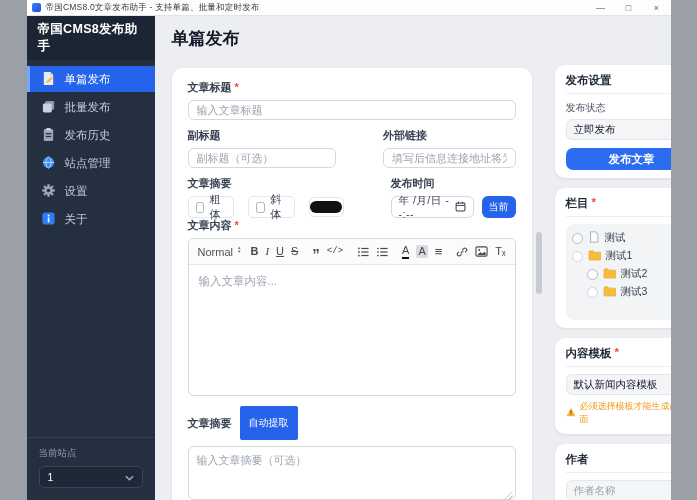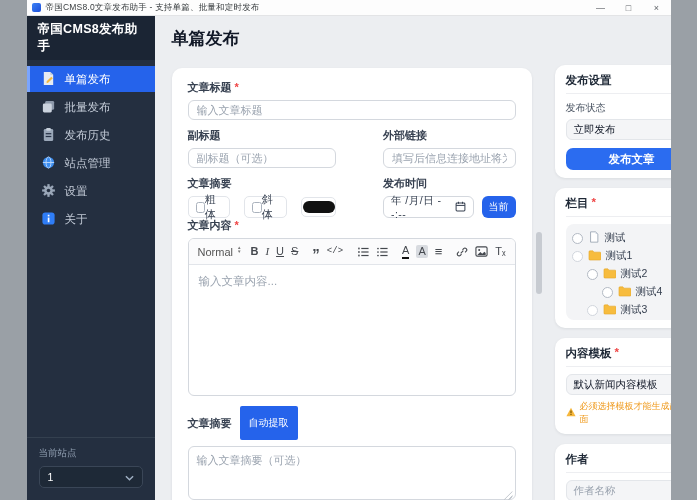--- a/index.html
+++ b/index.html
@@ -31,21 +31,21 @@
   .card-main { position:absolute; left:17px; top:52px; width:360px; height:470px; background:#fff; border-radius:10px; box-shadow:0 1px 3px rgba(16,24,40,.08); padding:12px 16px; }
 
   .f-label { font-size:11px; color:#374151; font-weight:bold; margin-bottom:5px; display:flex; gap:3px; align-items:baseline; }
   .req { color:#ef4444; font-weight:bold; }
   .t-input { width:100%; height:20px; border:1px solid #d4d8de; border-radius:6px; padding:0 8px; font-size:11px; color:#111827; font-family:inherit; outline:none; background:#fff; }
   .t-input::placeholder { color:#9aa3af; }
   .row2 { display:flex; gap:14px; margin-top:8px; }
   .col-a { flex:1.12; } .col-b { flex:1;margin-left:33px; }
 
   .style-row { display:flex; align-items:center; gap:14px; height:22px; }
-  .chk-wrap { display:flex; align-items:center; border:1px solid #e2e5ea; border-radius:5px; padding:0 7px; height:22px; font-size:11px; color:#374151; cursor:pointer; background:#fff; }
+  .chk-wrap { display:flex; align-items:center; gap:5px; border:1px solid #e2e5ea; border-radius:5px; padding:0 7px; height:22px; font-size:11px; color:#374151; cursor:pointer; background:#fff; }
   .chk { width:11px; height:11px; border:1px solid #aab2bd; border-radius:2.5px; background:#fff; }
   .swatch-wrap { height:20px; width:42px; border:1px solid #e2e5ea; border-radius:5px; display:flex; align-items:center; justify-content:center; background:#fff; cursor:pointer; }
   .swatch { width:32px; height:12px; border-radius:6px; }
 
   .time-row { display:flex; align-items:center; gap:8px; height:22px; }
   .date-input { flex:1; height:22px; border:1px solid #d4d8de; border-radius:6px; display:flex; align-items:center; padding:0 7px; font-size:10.5px; color:#374151; gap:4px; cursor:text; }
   .date-input .dval { flex:1; letter-spacing:.5px; }
   .btn-now { width:34px; height:22px; background:#2563eb; color:#fff; border:none; border-radius:6px; font-size:10px; cursor:pointer; font-family:inherit; }
 
   .editor { margin-top:2px; border:1px solid #d4d8de; border-radius:6px; overflow:hidden; }
@@ -359,27 +359,20 @@
               </svg></span>
           <span>测试1</span>
         </div>
         <div class="tree-row lvl1">
           <span class="radio"></span>
           <span><svg width="13" height="12" viewBox="0 0 14 13">
                 <path d="M1 3c0-.6.4-1 1-1h3.2l1.2 1.4H13c.6 0 1 .4 1 1V11c0 .6-.4 1-1 1H2c-.6 0-1-.4-1-1z" fill="#f7bc3e" stroke="#e3a423" stroke-width=".6"></path>
               </svg></span>
           <span>测试2</span>
         </div>
-        <div class="tree-row lvl2">
-          <span class="radio"></span>
-          <span><svg width="13" height="12" viewBox="0 0 14 13">
-                <path d="M1 3c0-.6.4-1 1-1h3.2l1.2 1.4H13c.6 0 1 .4 1 1V11c0 .6-.4 1-1 1H2c-.6 0-1-.4-1-1z" fill="#f7bc3e" stroke="#e3a423" stroke-width=".6"></path>
-              </svg></span>
-          <span>测试4</span>
-        </div>
         <div class="tree-row lvl1">
           <span class="radio dim"></span>
           <span><svg width="13" height="12" viewBox="0 0 14 13">
                 <path d="M1 3c0-.6.4-1 1-1h3.2l1.2 1.4H13c.6 0 1 .4 1 1V11c0 .6-.4 1-1 1H2c-.6 0-1-.4-1-1z" fill="#f7bc3e" stroke="#e3a423" stroke-width=".6"></path>
               </svg></span>
           <span>测试3</span>
         </div>
         <div class="tree-row lvl2">
           
           

